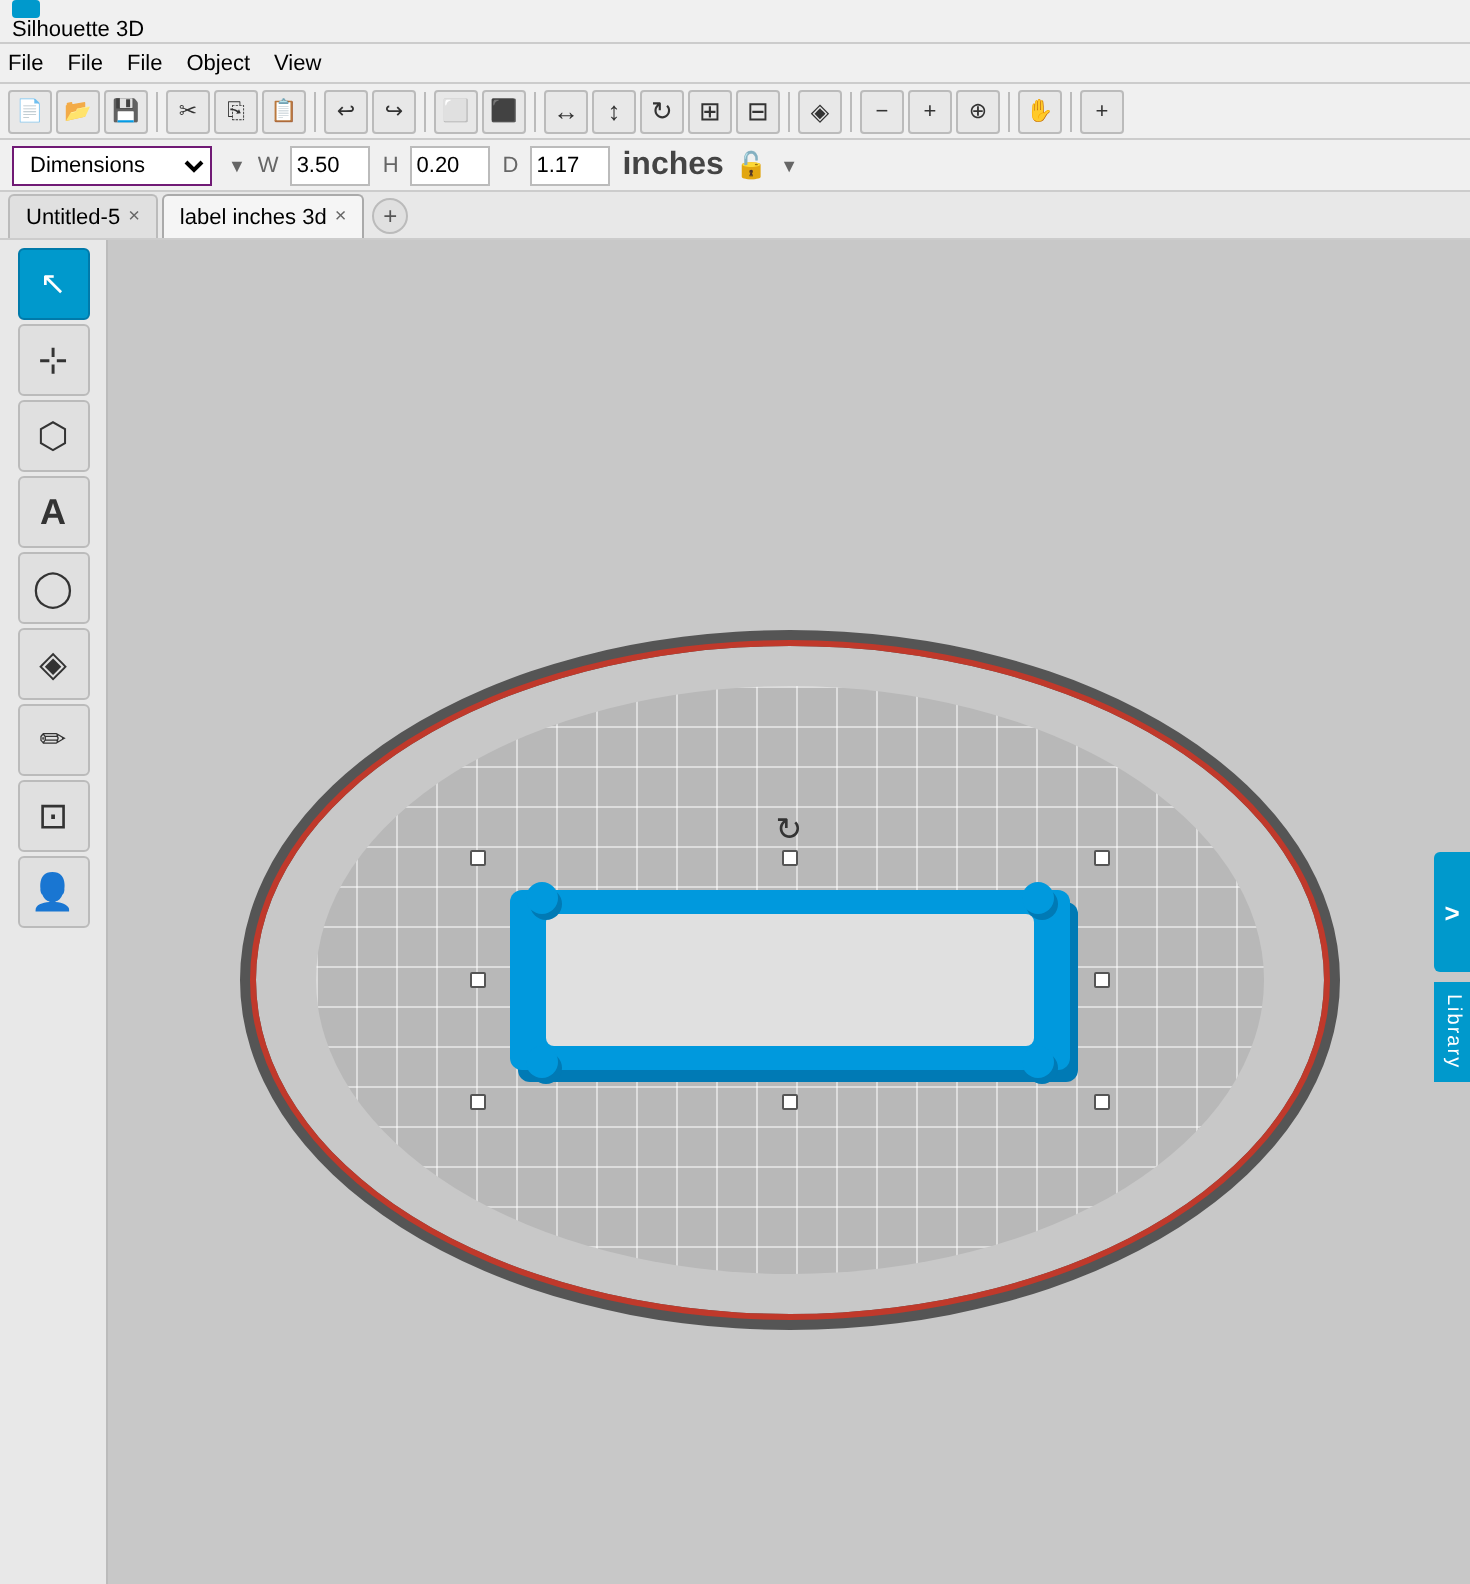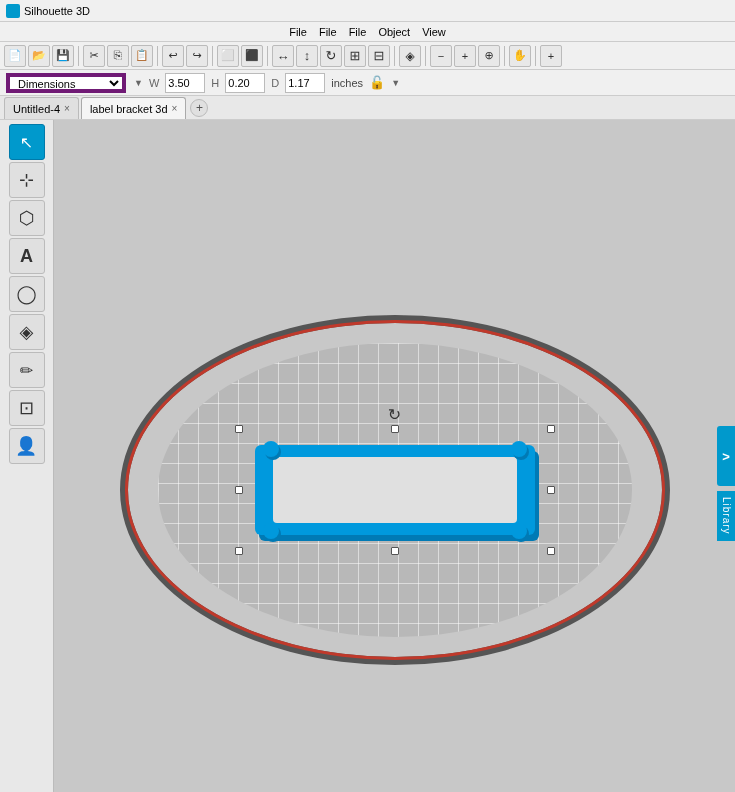--- a/index.html
+++ b/index.html
@@ -3,43 +3,42 @@
   <meta charset="utf-8">
   <style>
     * { margin: 0; padding: 0; box-sizing: border-box; }
     body { width: 735px; height: 792px; overflow: hidden; background: #d0d0d0; font-family: 'Segoe UI', Arial, sans-serif; font-size: 12px; }
 
     
     #title-bar {
       height: 22px;
       background: #f0f0f0;
       display: flex;
-      align-items: center;
       padding: 0 6px;
       border-bottom: 1px solid #ccc;
       font-size: 11px;
+      flex-direction: column;
     }
     #title-bar .app-icon {
       width: 14px; height: 14px; margin-right: 4px;
       background: #0099cc;
       border-radius: 2px;
       display: inline-block;
     }
 
     
     #menu-bar {
       height: 20px;
       background: #f0f0f0;
       display: flex;
       align-items: center;
       padding: 0 4px;
       border-bottom: 1px solid #ccc;
       font-size: 11px;
       gap: 12px;
-      justify-content: center;
     }
     #menu-bar span { cursor: pointer; }
 
     
     #toolbar {
       height: 28px;
       background: #f0f0f0;
       display: flex;
       align-items: center;
       padding: 0 4px;
@@ -64,35 +63,35 @@
       background: #f0f0f0;
       display: flex;
       align-items: center;
       padding: 0 6px;
       border-bottom: 1px solid #ccc;
       gap: 6px;
       font-size: 11px;
     }
     .dims-select {
       height: 20px;
-      border: 4px solid #701a75;
+      border: 1px solid #701a75;
       background: white;
       padding: 0 4px;
       font-size: 11px;
-      width: 120px;
+      width: 100px;
     }
     .dims-label { color: #666; }
     .dims-input {
       width: 40px; height: 20px;
       border: 1px solid #bbb;
       background: white;
       padding: 0 2px;
       font-size: 11px;
     }
-    .dims-unit { color: #444; font-size: 11px; }
+    .dims-unit { color: #444; font-size: 16px; font-weight: bold; }
     .lock-icon { font-size: 13px; color: #555; }
 
     
     #tab-bar {
       height: 24px;
       background: #e8e8e8;
       display: flex;
       align-items: flex-end;
       padding: 0 4px;
       border-bottom: 1px solid #ccc;
@@ -384,25 +383,25 @@
   <input class="dims-input" value="0.20" style="">
   <span class="dims-label">D</span>
   <input class="dims-input" value="1.17" style="">
   <span class="dims-unit">inches</span>
   <span class="lock-icon">🔓</span>
   <span style="font-size:9px; color:#666;">▼</span>
 </div>
 
 <div id="tab-bar">
   <div class="tab">
-    <span>Untitled-4</span>
+    <span>Untitled-5</span>
     <span class="tab-close">×</span>
   </div>
   <div class="tab active">
-    <span>label bracket 3d</span>
+    <span>label inches 3d</span>
     <span class="tab-close">×</span>
   </div>
   <div class="tab-add">+</div>
 </div>
 
 <div id="main">
 
   <div id="left-toolbar">
     <div class="lt-btn active">↖</div>
     <div class="lt-btn" style="font-size:18px;">⊹</div>

